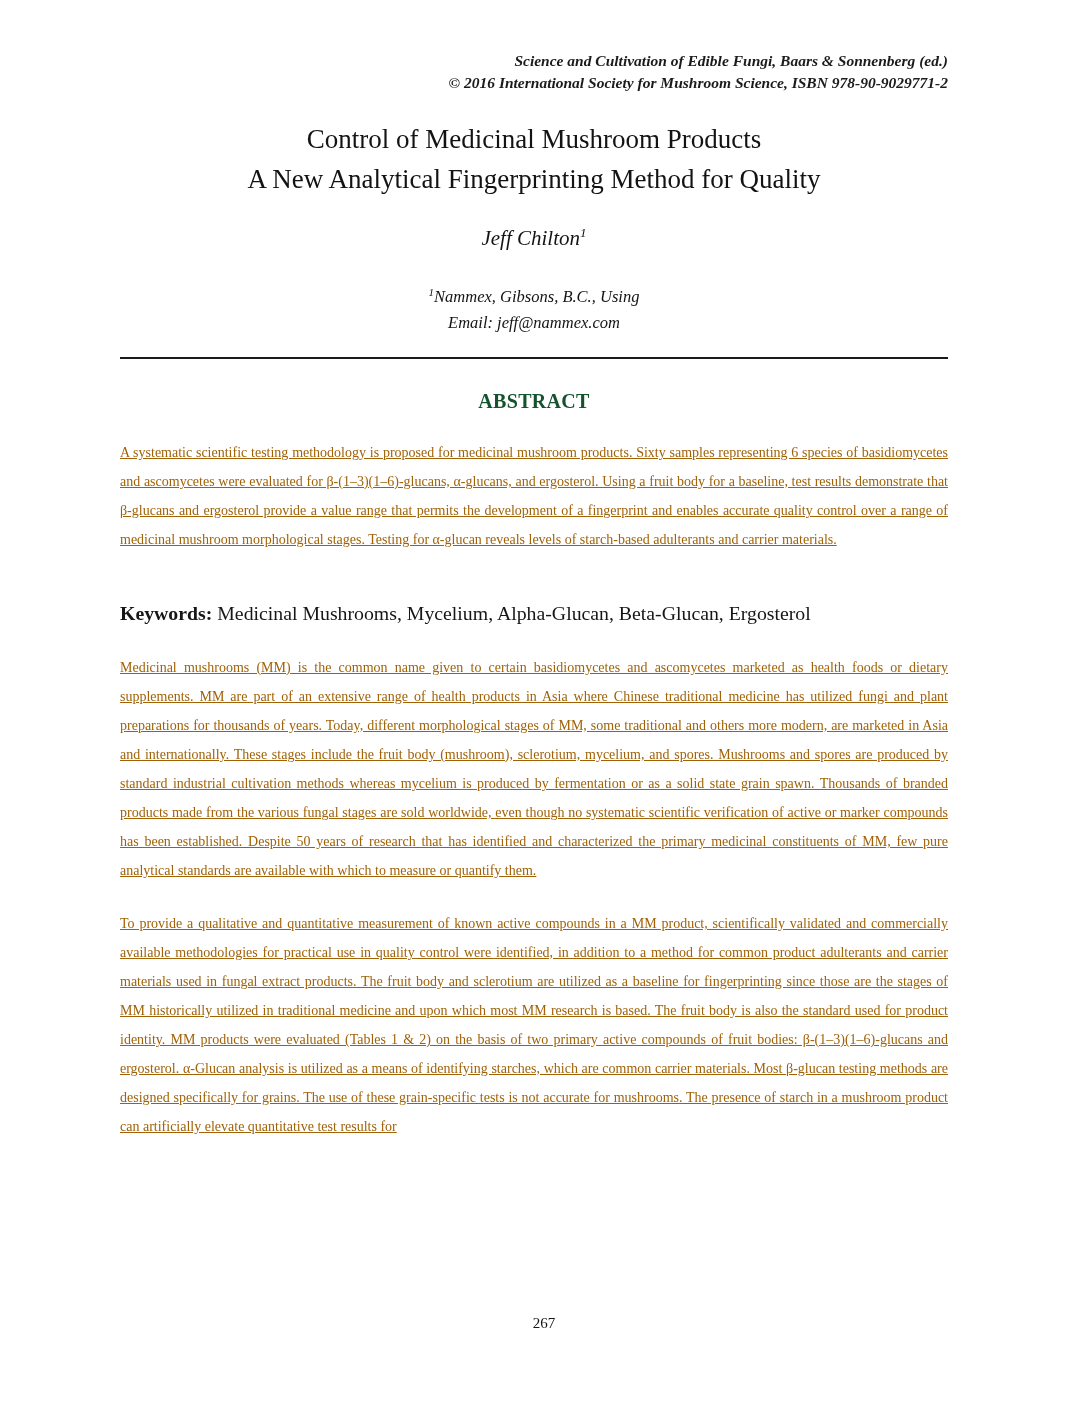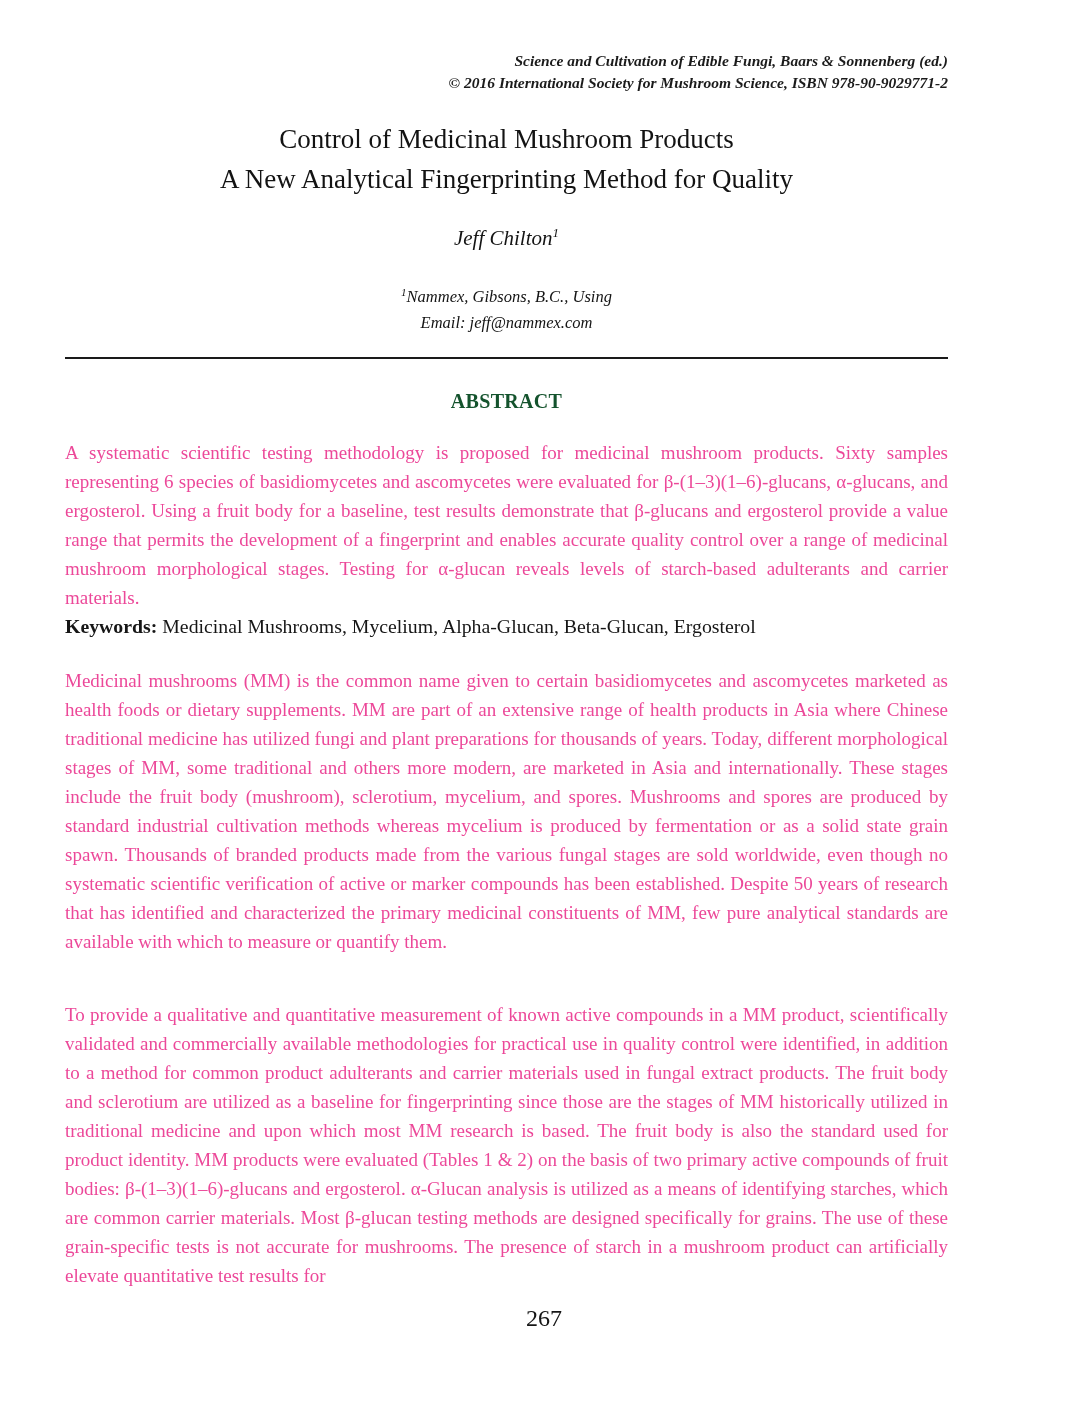--- a/index.html
+++ b/index.html
@@ -6,21 +6,21 @@
   html, body { background: #ffffff; }
   body {
     font-family: "Liberation Serif", "DejaVu Serif", serif;
     color: #141414;
   }
   .page {
     position: relative;
     width: 1088px;
     height: 1408px;
     background: #ffffff;
-    padding: 50px 140px 0 65px;
+    padding: 50px 140px 0 120px;
     overflow: hidden;
   }
   .pub-header {
     text-align: right;
     font-style: italic;
     font-weight: bold;
     font-size: 15.5px;
     line-height: 22px;
     color: #1b1b1b;
   }
@@ -66,40 +66,42 @@
   .section-heading {
     margin-top: 31px;
     text-align: center;
     font-weight: bold;
     font-size: 20px;
     letter-spacing: 0.3px;
     color: #14532d;
   }
   .body-text {
     margin-top: 25px;
-    font-size: 19px;
+    font-size: 14px;
     line-height: 29px;
     text-align: justify;
-    color: #ec4899;
+    color: #a16207;
+    text-decoration: underline;
   }
   .keywords-line {
     font-size: 19.8px;
     line-height: 29px;
     text-align: left;
     color: #161616;
+    margin-top: 45px;
   }
   .keywords-line .kw-label { font-weight: bold; }
-  .para-gap { margin-top: 44px; }
+  .para-gap { margin-top: 24px; }
   .page-number {
     position: absolute;
     left: 0;
     right: 0;
     bottom: 76px;
     text-align: center;
-    font-size: 24px;
+    font-size: 15px;
     color: #151515;
   }
 </style>
 </head>
 <body>
 
 <div class="page">
 
   <div class="pub-header">
     <div>Science and Cultivation of Edible Fungi, Baars &amp; Sonnenberg (ed.)</div>

